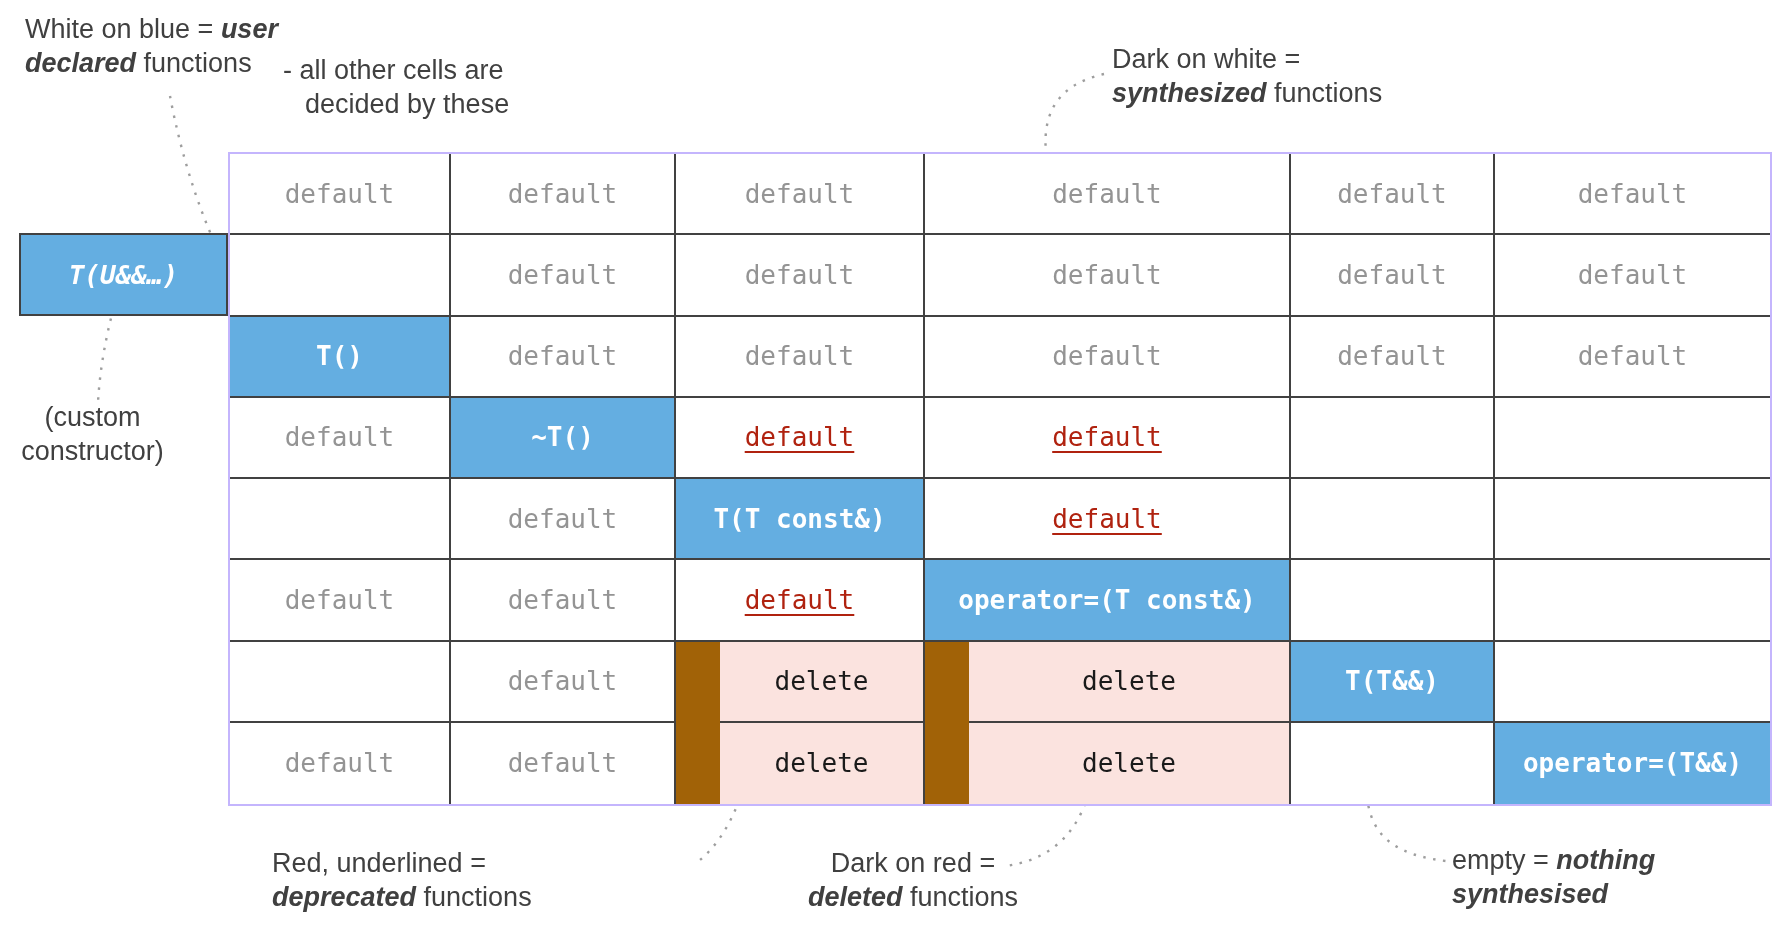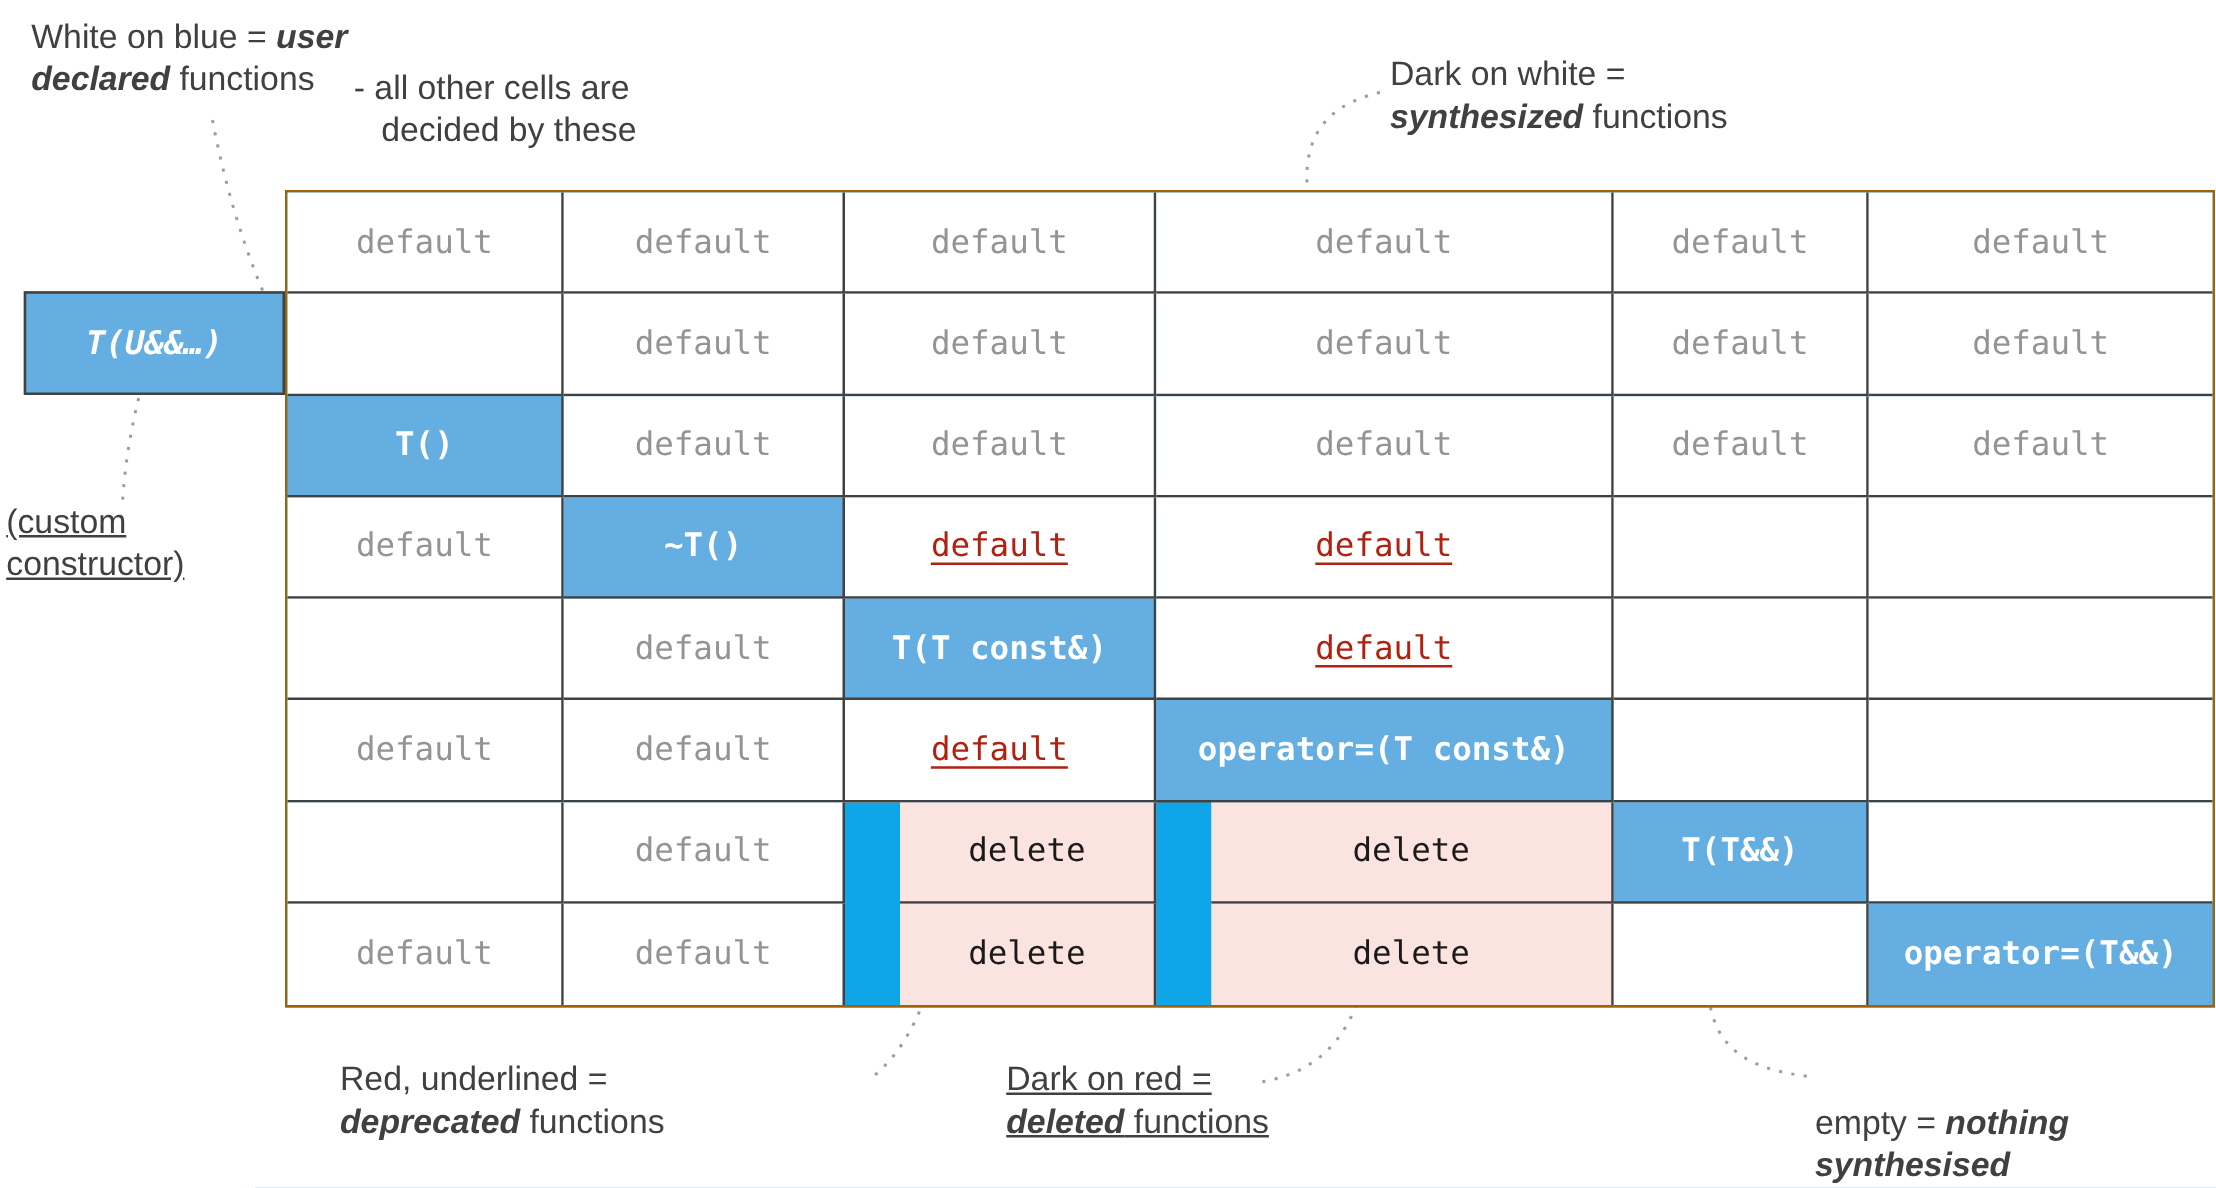--- a/index.html
+++ b/index.html
@@ -27,22 +27,22 @@
     stroke-linecap: butt;
   }
 
   
   .grid {
     position: absolute;
     left: 228px; top: 152px;
     display: grid;
     grid-template-columns: 221px 225px 249px 366px 204px 275px;
     grid-template-rows: repeat(8, 81.25px);
-    border: 2px solid #a16207;
-    background: #0ea5e9;
+    border: 2px solid #c4b5fd;
+    background: #a16207;
   }
   .cell {
     display: flex;
     align-items: center;
     justify-content: center;
     box-sizing: border-box;
     border-right: 2px solid #414141;
     border-bottom: 2px solid #414141;
     font-family: "DejaVu Sans Mono", "Liberation Mono", monospace;
     font-size: 26px;
@@ -82,21 +82,21 @@
 
   
   .ann {
     position: absolute;
     font-size: 27px;
     line-height: 34px;
     color: #404040;
     white-space: nowrap;
   }
   .ann .em { font-weight: bold; font-style: italic; }
-  .center { text-align: left; text-decoration: underline; }
+  .center { text-align: center; }
 </style>
 </head>
 <body>
 
 <div id="canvas">
 
   <svg id="connectors" viewBox="0 0 1773 950">
     <path d="M 170 96 C 182 160 208 252 264 331"></path>
     <path d="M 116 299 C 106 335 100 368 98 402"></path>
     <path d="M 1104 74 C 1052 86 1038 120 1049 172"></path>
@@ -181,18 +181,18 @@
   <div class="ann" style="left:272px; top:846px;">
     <div>Red, underlined =</div>
     <div><span class="em">deprecated</span><span> functions</span></div>
   </div>
 
   <div class="ann center" style="left:805px; top:846px; width:216px;">
     <div>Dark on red =</div>
     <div><span class="em">deleted</span><span> functions</span></div>
   </div>
 
-  <div class="ann" style="left:1452px; top:881px;">
+  <div class="ann" style="left:1452px; top:843px;">
     <div><span>empty = </span><span class="em">nothing</span></div>
     <div><span class="em">synthesised</span></div>
   </div>
 
 </div>
 
 </body></html>

